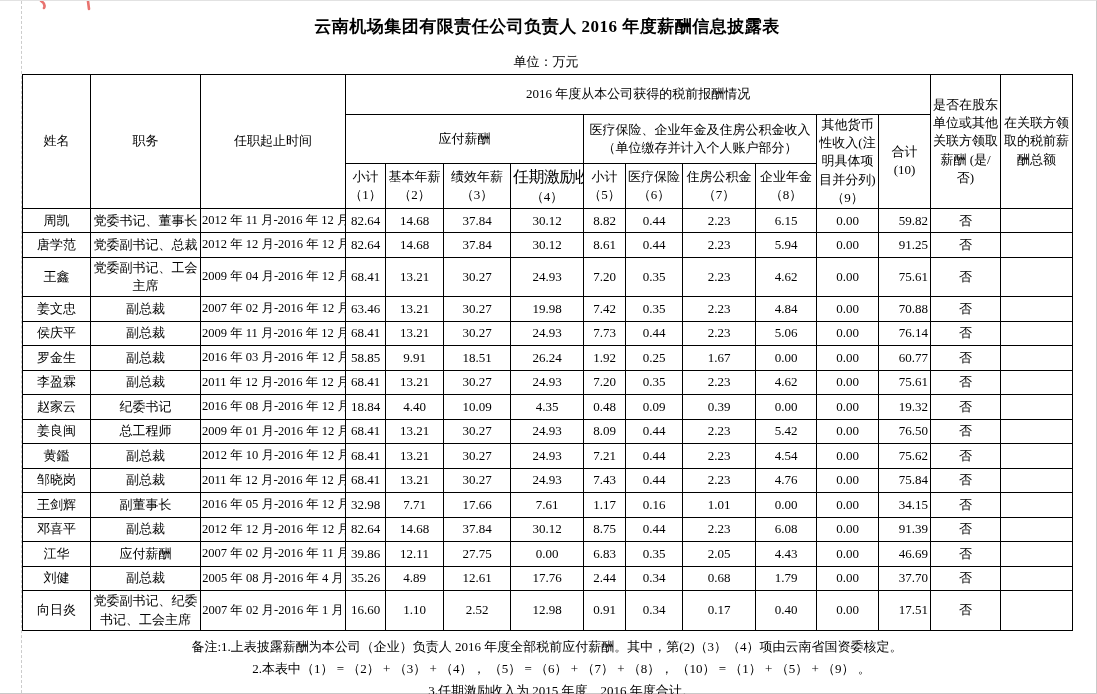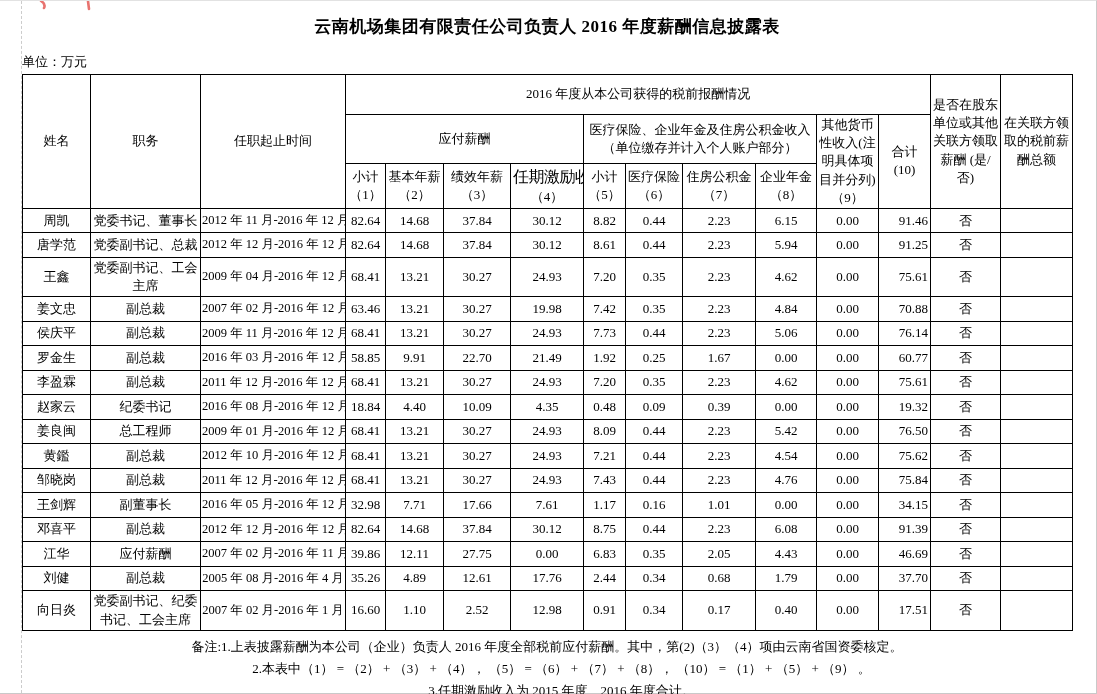--- a/index.html
+++ b/index.html
@@ -11,21 +11,21 @@
     position:absolute; inset:0; box-sizing:border-box;
     border-top:1px solid #e2e2e2; border-right:1px solid #c9c9c9; border-bottom:1px solid #c9c9c9;
   }
   .margin-line {
     position:absolute; left:21px; top:0; height:692px; width:0;
     border-left:1px dashed #cccccc;
   }
   .red-marks { position:absolute; left:0; top:0; }
   .sheet { position:absolute; left:22px; top:4px; width:1050px; }
   .title { text-align:center; font-weight:bold; font-size:17px; padding-top:10px; letter-spacing:0.5px; }
-  .unit { text-align:left; font-size:13px; margin-top:15px; margin-bottom:3px; padding-right:2px; }
+  .unit { text-align:center; font-size:13px; margin-top:15px; margin-bottom:3px; padding-right:2px; }
   table.disclosure {
     border-collapse:collapse; table-layout:fixed; width:1050px; background:#fff; font-size:13px;
   }
   table.disclosure th, table.disclosure td {
     border:1px solid #000; font-weight:normal; text-align:center; vertical-align:middle;
     padding:1px 2px; line-height:1.4; box-sizing:border-box; overflow:hidden;
   }
   thead tr.h1 th { height:40px; }
   thead tr.h2 th { height:48px; }
   thead tr.h3 th { height:42px;margin-left:22px; }
@@ -142,21 +142,21 @@
             <td class="c2">2012 年 11 月-2016 年 12 月</td>
             <td class="c3">82.64</td>
             <td class="c4">14.68</td>
             <td class="c5">37.84</td>
             <td class="c6">30.12</td>
             <td class="c7">8.82</td>
             <td class="c8">0.44</td>
             <td class="c9">2.23</td>
             <td class="c10">6.15</td>
             <td class="c11">0.00</td>
-            <td class="c12">91.46</td>
+            <td class="c12">59.82</td>
             <td class="c13">否</td>
             <td class="c14"></td>
           </tr>
           <tr>
             <td class="c0">唐学范</td>
             <td class="c1">党委副书记、总裁</td>
             <td class="c2">2012 年 12 月-2016 年 12 月</td>
             <td class="c3">82.64</td>
             <td class="c4">14.68</td>
             <td class="c5">37.84</td>
@@ -220,22 +220,22 @@
             <td class="c12">76.14</td>
             <td class="c13">否</td>
             <td class="c14"></td>
           </tr>
           <tr>
             <td class="c0">罗金生</td>
             <td class="c1">副总裁</td>
             <td class="c2">2016 年 03 月-2016 年 12 月</td>
             <td class="c3">58.85</td>
             <td class="c4">9.91</td>
-            <td class="c5">22.70</td>
-            <td class="c6">21.49</td>
+            <td class="c5">18.51</td>
+            <td class="c6">26.24</td>
             <td class="c7">1.92</td>
             <td class="c8">0.25</td>
             <td class="c9">1.67</td>
             <td class="c10">0.00</td>
             <td class="c11">0.00</td>
             <td class="c12">60.77</td>
             <td class="c13">否</td>
             <td class="c14"></td>
           </tr>
           <tr>

